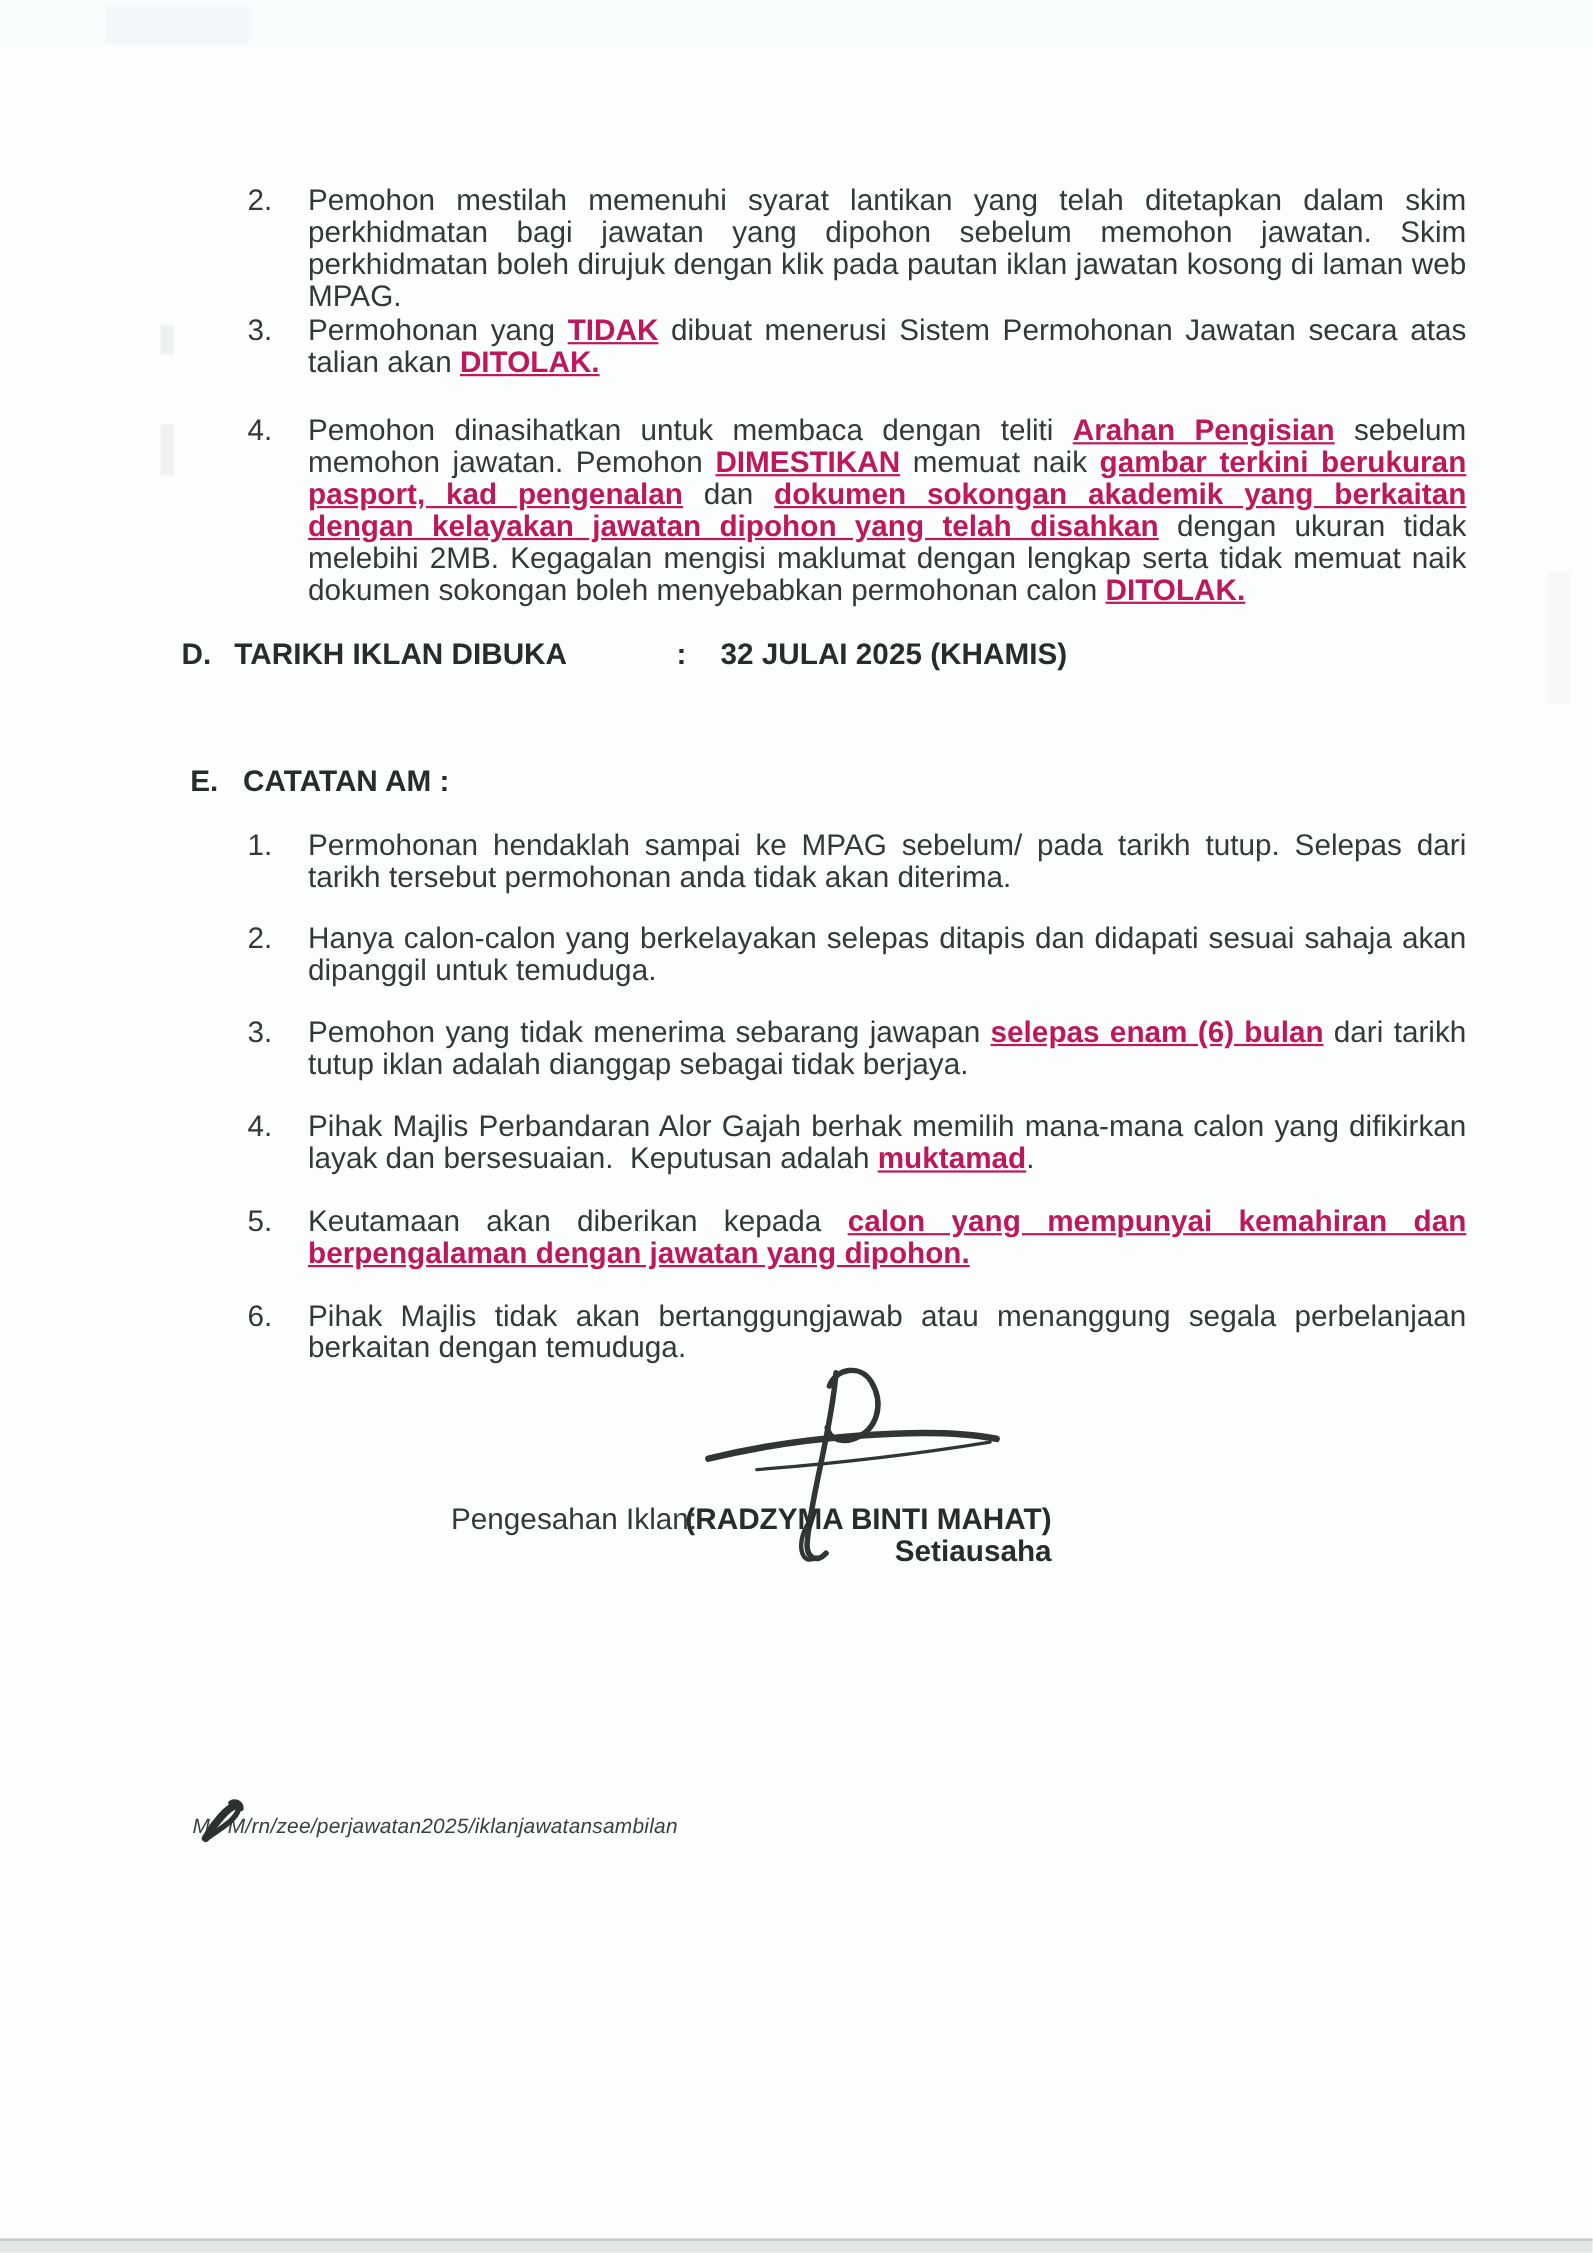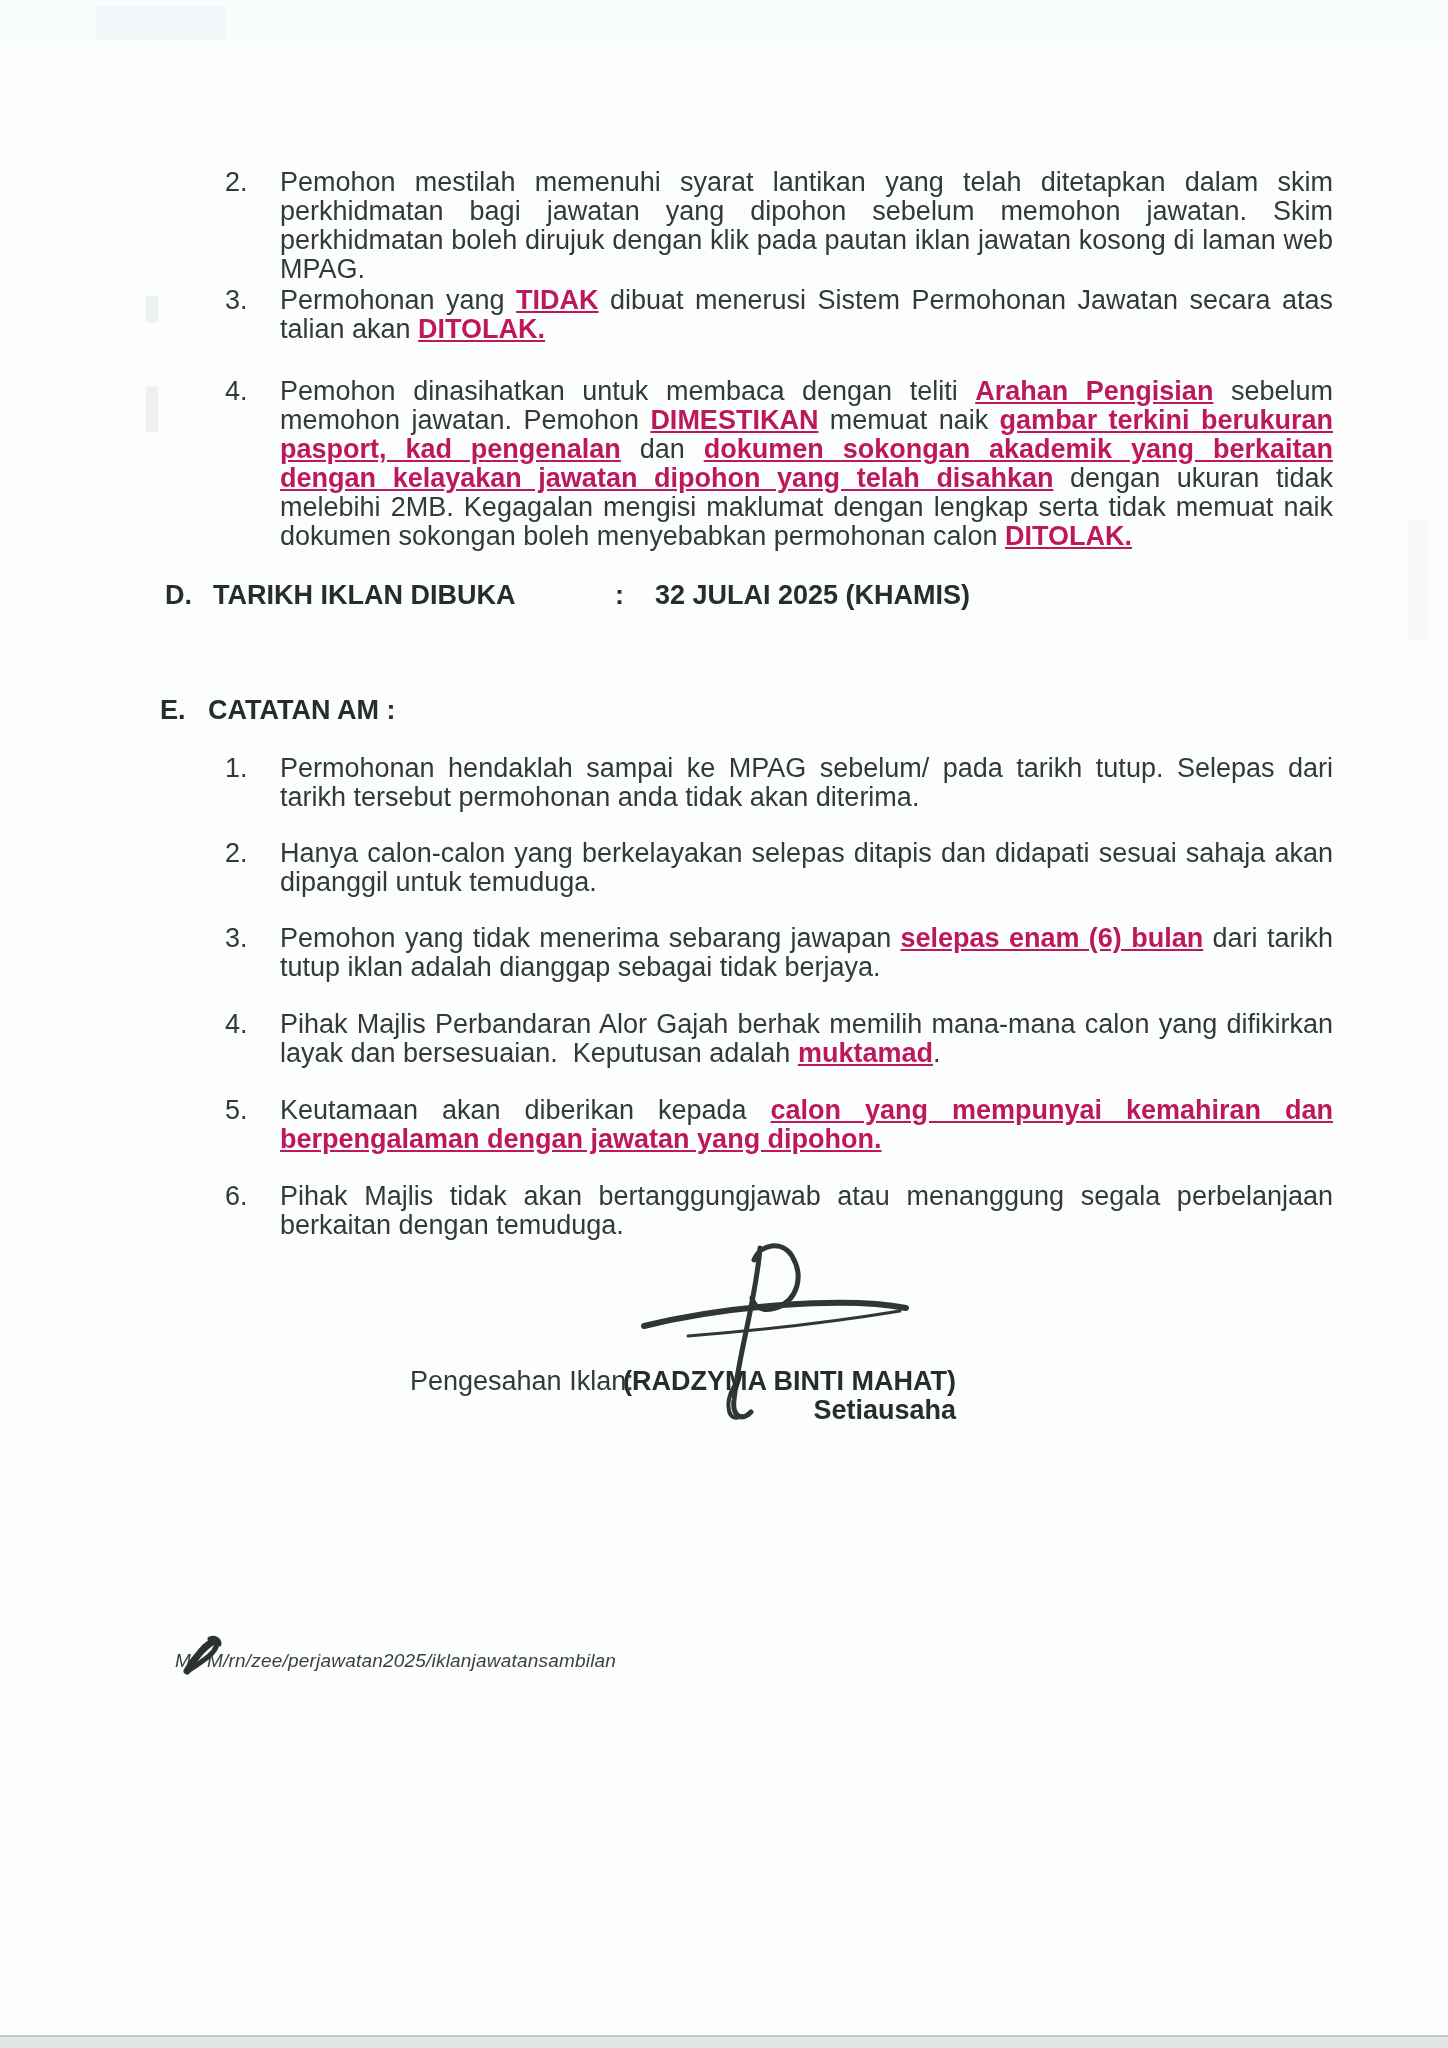--- a/index.html
+++ b/index.html
@@ -11,21 +11,21 @@
     font-size:27px; line-height:29px;
   }
   b{font-weight:bold; color:#be185d;text-decoration:underline;}
   .item{position:absolute; left:225px; width:1108px; display:flex;}
   .item .num{flex:0 0 55px; width:55px;}
   .item .body{flex:1; text-align:justify;}
   .drow{position:absolute; left:165px; font-weight:bold; color:#272d2a; white-space:nowrap;}
   .dletter{display:inline-block; width:48px;}
   .dlabel{display:inline-block; width:402px;}
   .dcolon{display:inline-block; width:40px;}
-  .eheading{position:absolute; left:160px; font-weight:bold; color:#272d2a; white-space:nowrap;}
+  .eheading{position:absolute; left:173px; font-weight:bold; color:#272d2a; white-space:nowrap;}
   .signoff-label{position:absolute; left:410px; top:1367px;}
   .signoff-block{position:absolute; left:586px; top:1367px; width:370px; text-align:right;
     font-weight:bold; color:#272d2a; line-height:29px;}
   .signature-svg{position:absolute; left:630px; top:1238px; width:300px; height:205px;}
   .footer{position:absolute; left:175px; top:1646px; font-style:italic; font-size:19px;
     color:#3a413d; letter-spacing:0.2px;}
   .footer .gap{display:inline-block; width:16px;}
   .initial-svg{position:absolute; left:179px; top:1633px; width:50px; height:48px;}
   .scan-band{position:absolute; left:0; top:2035px; width:1448px; height:13px;
     background:#e3e7e4; border-top:2px solid #c3c9c5;}

